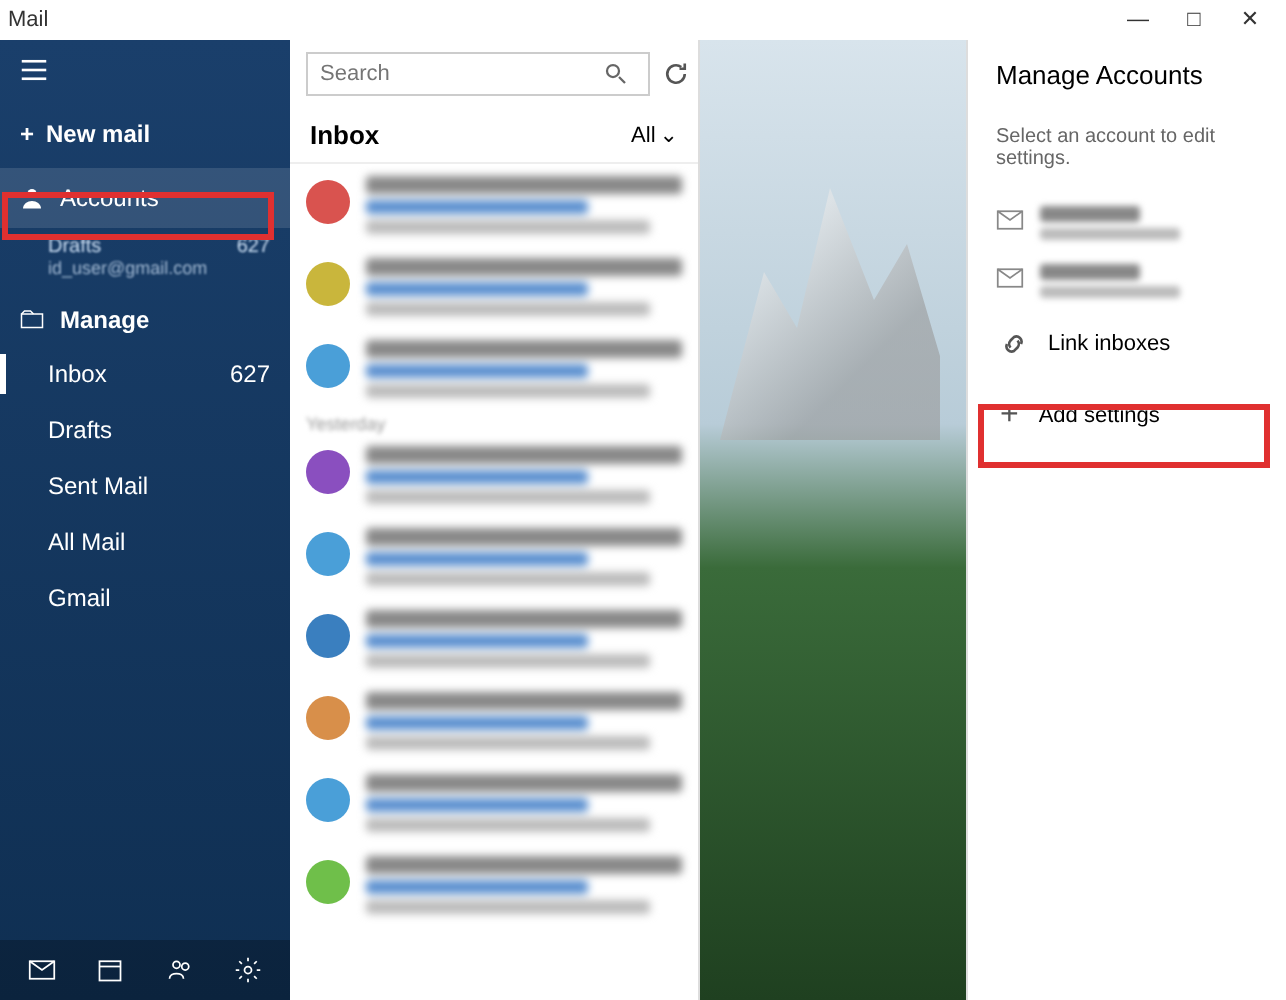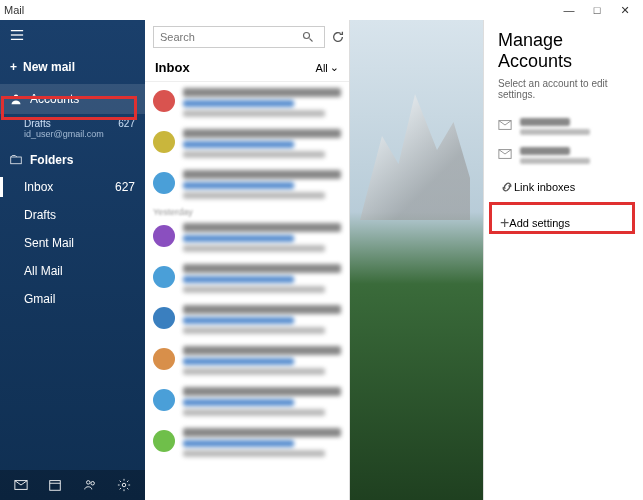--- a/index.html
+++ b/index.html
@@ -34,28 +34,28 @@
 .msg{display:flex;gap:8px;padding:6px 8px;cursor:pointer}
 .avatar{width:22px;height:22px;border-radius:50%;flex-shrink:0;margin-top:2px}
 .msgbody{flex:1;filter:blur(2px);min-width:0}
 .msgbody .line1{height:9px;background:#888;margin-bottom:3px;border-radius:2px}
 .msgbody .line2{height:7px;background:#5a8fcf;margin-bottom:3px;border-radius:2px;width:70%}
 .msgbody .line3{height:7px;background:#bbb;border-radius:2px;width:90%}
 .divider{height:12px;padding:2px 8px;color:#999;font-size:9px;filter:blur(1px)}
 .wall{flex:1;background:linear-gradient(180deg,#d8e4ec 0%,#b8ccd8 40%,#3a6b3a 55%,#1f4020 100%);position:relative}
 .wall::before{content:"";position:absolute;left:10px;top:60px;width:110px;height:140px;background:linear-gradient(135deg,#e8e8e8 30%,#999 70%);clip-path:polygon(0 100%,20% 40%,35% 60%,50% 10%,70% 50%,85% 30%,100% 70%,100% 100%);opacity:.6}
 .panel{position:absolute;right:0;top:20px;width:160px;height:480px;background:#fff;border-left:1px solid #ddd;padding:10px 14px;font-size:11px}
-.panel h3{font-weight:400;font-size:18px;margin-bottom:6px}
+.panel h3{font-weight:400;font-size:13px;margin-bottom:18px}
 .panel .hint{font-size:10px;color:#666;margin-bottom:12px}
 .acct{display:flex;gap:8px;padding:6px 0;cursor:pointer}
 .acct .aicon{color:#888}
 .acct .txt{flex:1;filter:blur(1.5px)}
 .acct .txt .n{height:8px;background:#888;margin-bottom:3px;border-radius:2px;width:50px}
 .acct .txt .e{height:6px;background:#bbb;border-radius:2px;width:70px}
-.action{display:flex;align-items:center;gap:0;padding:10px 2px;cursor:pointer}
+.action{display:flex;align-items:center;gap:10px;padding:10px 2px;cursor:pointer}
 .hl{border:3px solid #e03030;position:absolute;pointer-events:none}
 .hl1{left:1px;top:96px;width:136px;height:24px}
 .hl2{right:8px;top:202px;width:146px;height:32px}
 svg{display:block}
 </style>
 </head>
 <body>
 
 <div class="titlebar">
   <span>Mail</span>
@@ -94,21 +94,21 @@
         </div>
       <div style="filter:none">627</div>
     </div>
     <div class="folder-head">
       <span>
           <svg width="12" height="12" viewBox="0 0 16 16" fill="none" stroke="#fff">
             <rect x="1" y="4" width="14" height="9"></rect>
             <path d="M1 4l2-2h4l2 2"></path>
           </svg>
         </span>
-      <span>Folders</span>
+      <span>Manage</span>
     </div>
     <ul class="folders" id="folders">
         <li class="active">
           <span>Inbox</span>
           <span>627</span>
         </li>
         <li>
           <span>Drafts</span>
         </li>
         <li>

